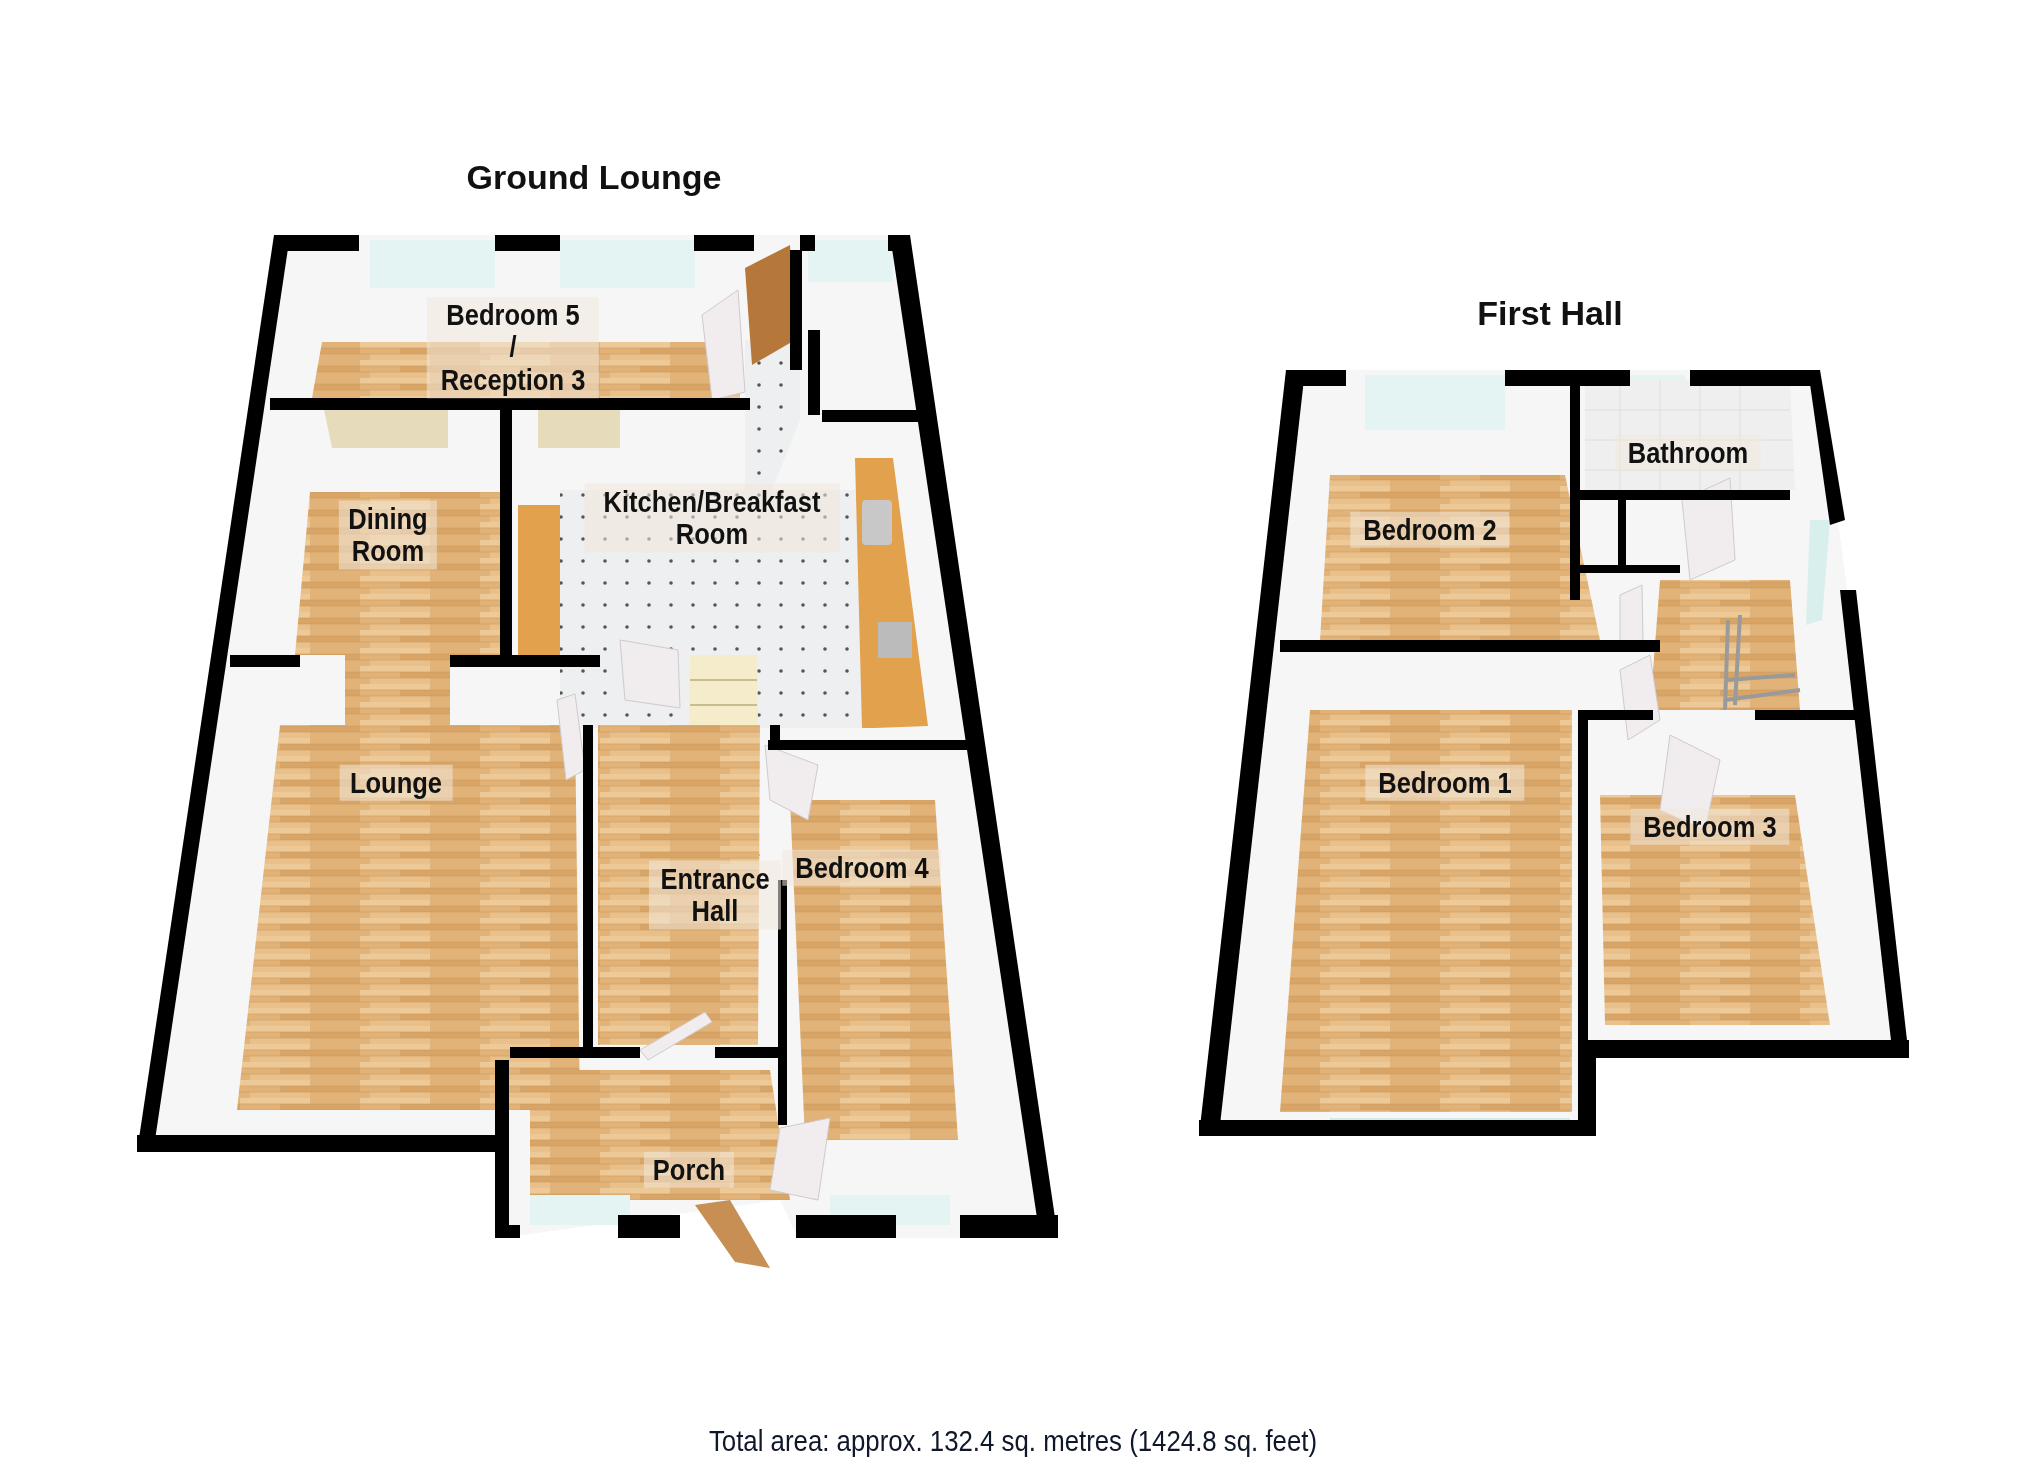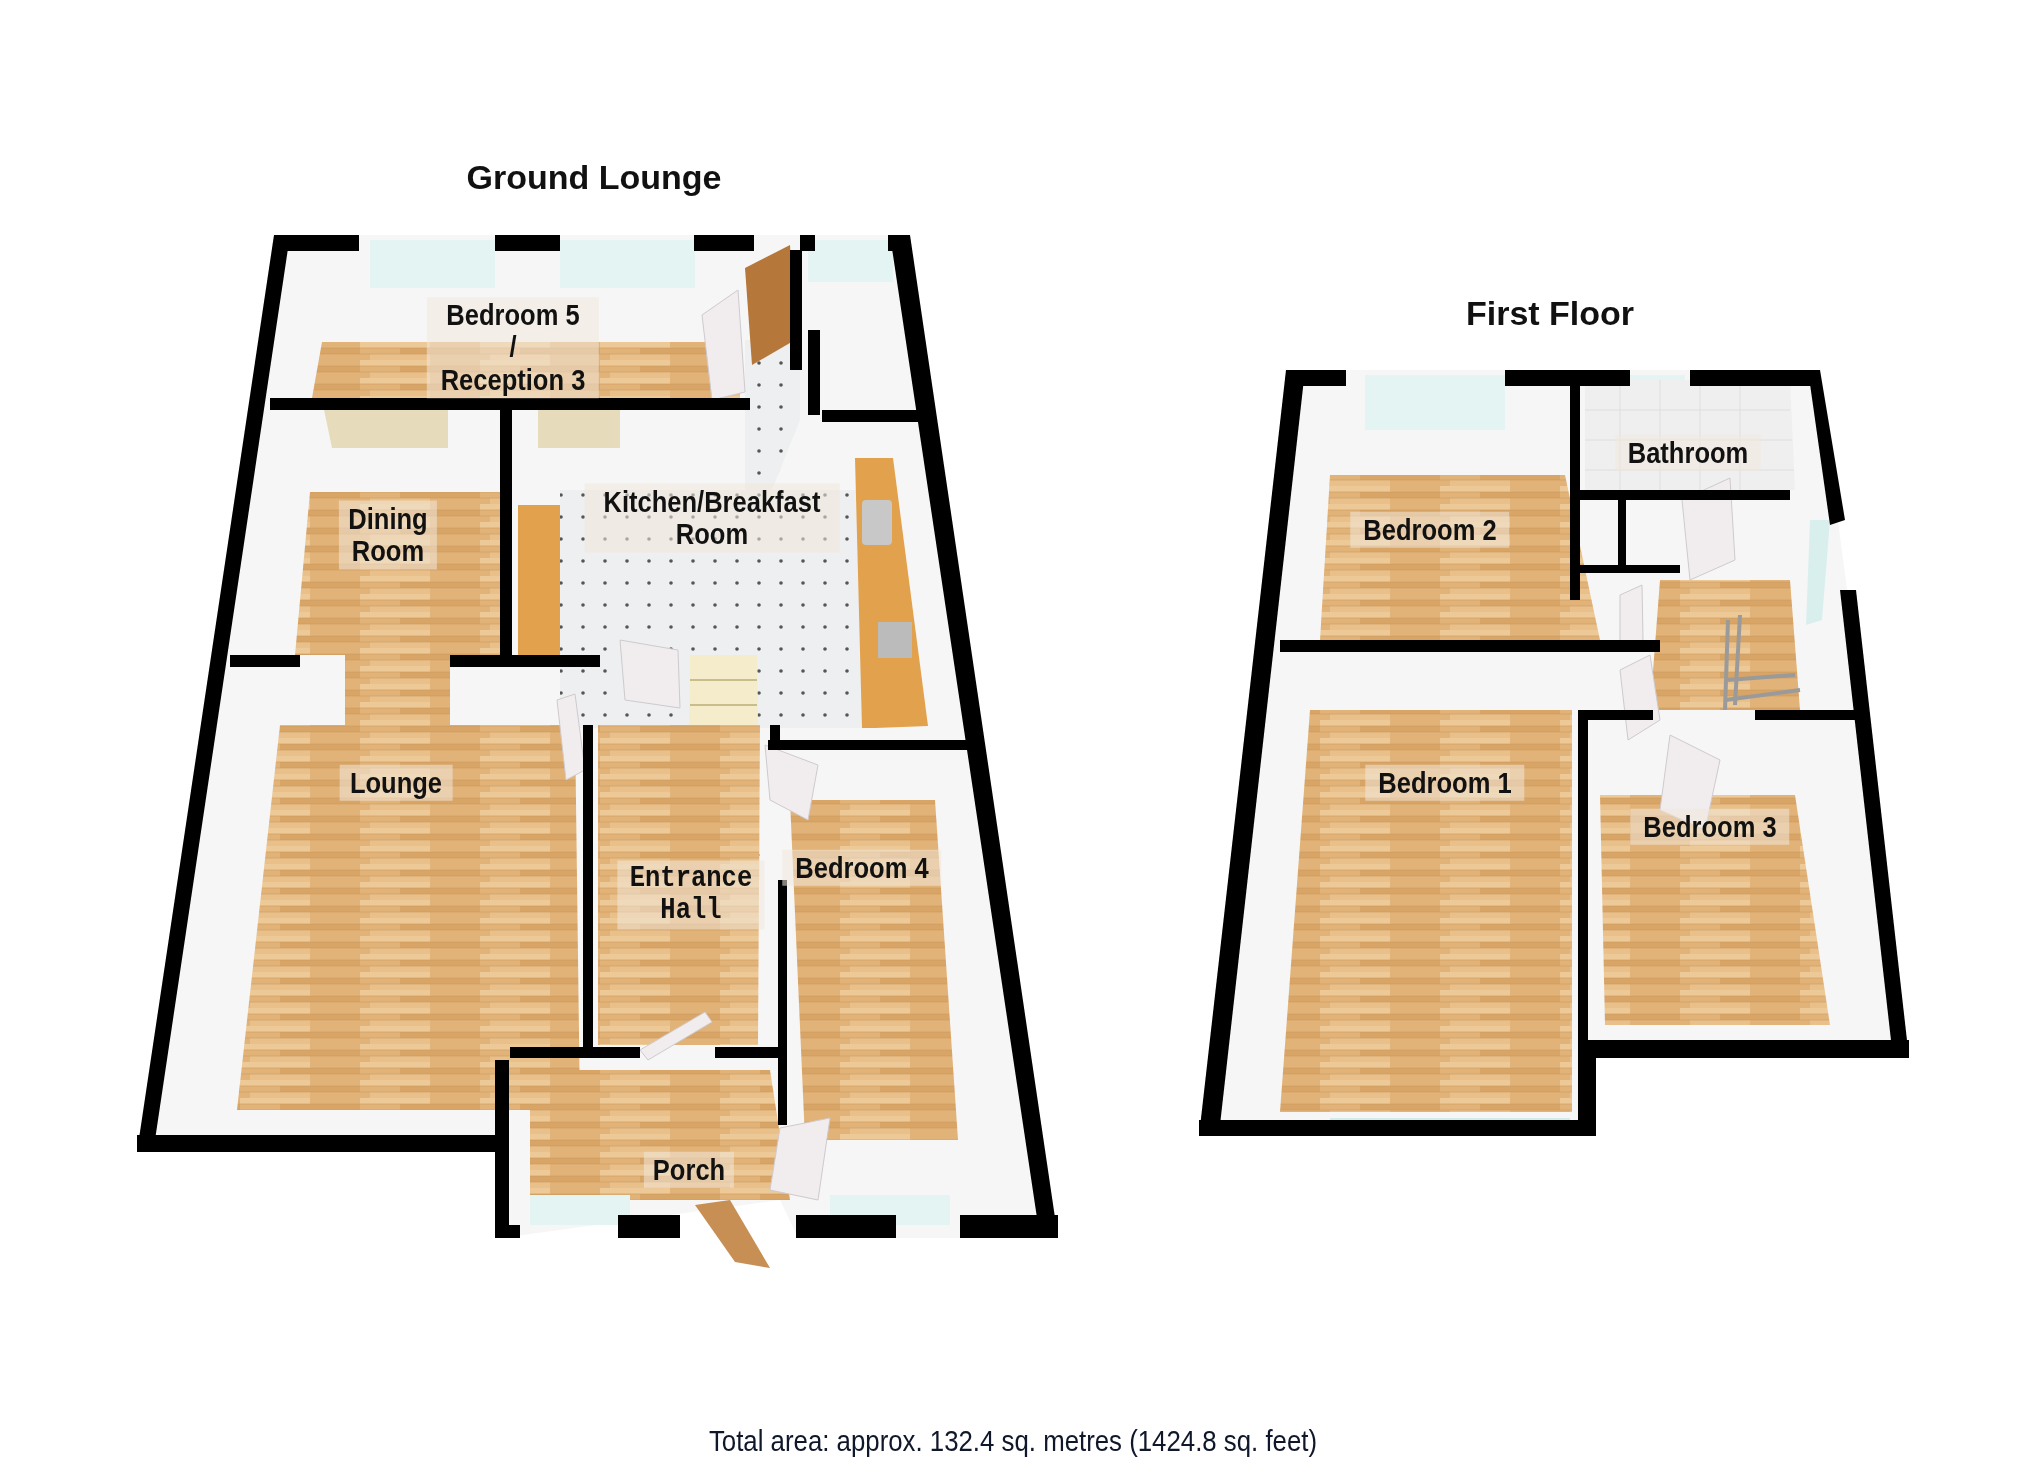--- a/index.html
+++ b/index.html
@@ -14,21 +14,21 @@
                 white-space:nowrap; transform-origin:center; }
   .room-label span { display:block; transform:scaleX(0.88); }
   .footer { position:absolute; left:50%; top:1424px; transform:translateX(-50%);
             font-size:30px; color:#0f172a; white-space:nowrap; }
   .footer span { display:inline-block; transform:scaleX(0.86); }
 </style>
 </head>
 <body>
 
 <div class="floor-title" style="left:594px; top:158px;">Ground Lounge</div>
-<div class="floor-title" style="left:1550px; top:294px;">First Floor</div>
+<div class="floor-title" style="left:1550px; top:294px;">First Hall</div>
 
 <svg class="plan" width="2025" height="1473" viewBox="0 0 2025 1473">
   <defs>
     <pattern id="wood" patternUnits="userSpaceOnUse" width="120" height="18">
       <rect width="120" height="18" fill="#e2b378"></rect>
       <rect x="0" y="0" width="70" height="6" fill="#ecc996"></rect>
       <rect x="40" y="6" width="80" height="6" fill="#d9a567"></rect>
       <rect x="10" y="12" width="60" height="6" fill="#eac08a"></rect>
       <line x1="0" y1="6" x2="120" y2="6" stroke="#c9965c" stroke-width="0.6"></line>
       <line x1="0" y1="12" x2="120" y2="12" stroke="#c9965c" stroke-width="0.6"></line>
@@ -227,21 +227,21 @@
   <span>Dining</span>
   <span>Room</span>
 </div>
 <div class="room-label" style="left:712px; top:518px;">
   <span>Kitchen/Breakfast</span>
   <span>Room</span>
 </div>
 <div class="room-label" style="left:396px; top:783px;">
   <span>Lounge</span>
 </div>
-<div class="room-label" style="left:691px; top:895px;font-family:Liberation Mono, monospace;">
+<div class="room-label" style="left:715px; top:895px;">
   <span>Entrance</span>
   <span>Hall</span>
 </div>
 <div class="room-label" style="left:862px; top:868px;">
   <span>Bedroom 4</span>
 </div>
 <div class="room-label" style="left:645px; top:1170px;margin-left:44px;">
   <span>Porch</span>
 </div>
 

